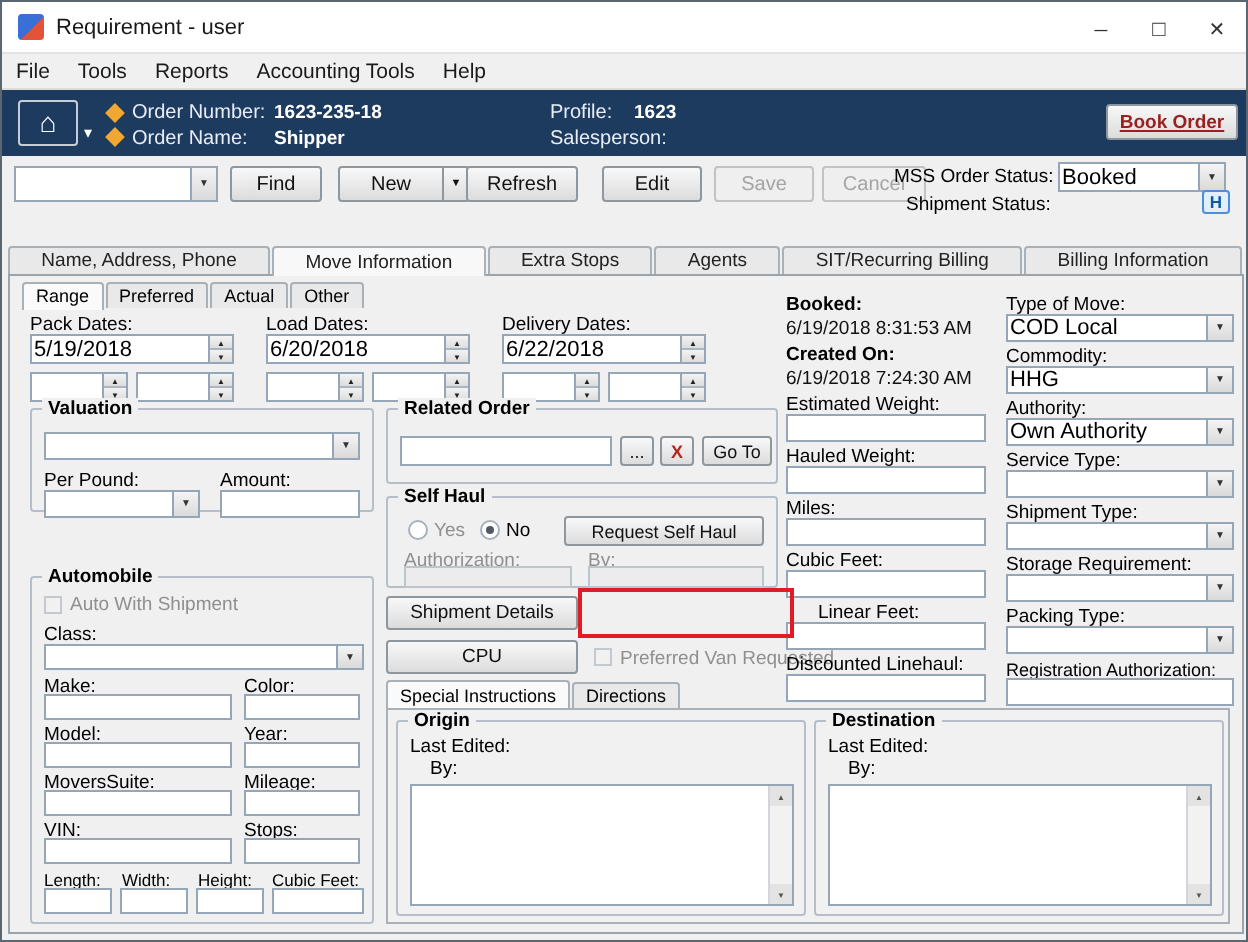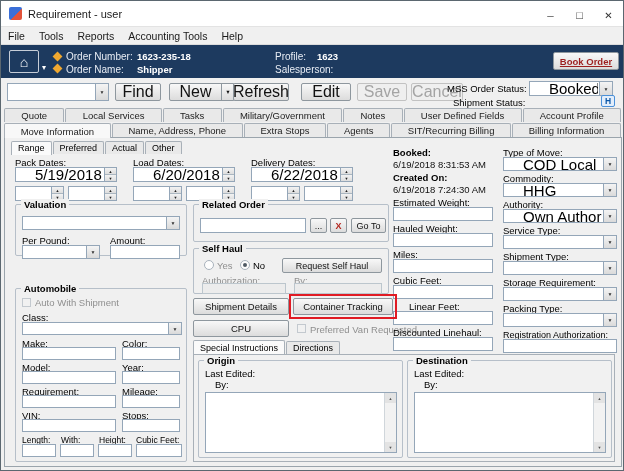--- a/index.html
+++ b/index.html
@@ -17,32 +17,32 @@
 .menu-item{font-size:10.5px;padding:0 7px;color:#1a1a1a}
 .header{position:absolute;top:44px;left:0;width:100%;height:33px;background:var(--header-bg,#1d3a5f)}
 .home-box{position:absolute;left:8px;top:5px;width:30px;height:23px;border:1px solid rgba(255,255,255,.75);border-radius:2px;display:flex;align-items:center;justify-content:center}
 .home-glyph::after{content:"⌂";color:#fff;font-size:14px;line-height:14px}
 .hdr-caret{position:absolute;left:41px;top:11px;color:#fff}
 .hdr-caret::after{content:"▾";font-size:8px}
 .diamond{position:absolute;left:53px;width:7px;height:7px;background:#f0a830;transform:rotate(45deg)}
 .hlbl{position:absolute;color:#e8edf5;font-size:10px;white-space:nowrap}
 .hval{position:absolute;color:#fff;font-size:9.5px;font-weight:bold;white-space:nowrap}
 .toolbar{position:absolute;top:77px;left:0;width:100%;height:29px}
-.btn{position:absolute;display:flex;align-items:center;justify-content:center;font-size:16px;color:#111;background:linear-gradient(#f8f8f8,#dcdcdc);border:1px solid #8e979e;border-radius:2px;white-space:nowrap;cursor:default}
+.btn{position:absolute;display:flex;align-items:center;justify-content:center;font-size:10px;color:#111;background:linear-gradient(#f8f8f8,#dcdcdc);border:1px solid #8e979e;border-radius:2px;white-space:nowrap;cursor:default}
 .btn.dis{color:#a4a4a4;background:#efefef;border-color:#c2c2c2}
 .btn.sm9{font-size:9px}
 .book-order{font-size:9.5px;color:#9c1f1f;font-weight:bold;text-decoration:underline}
 .xbtn{color:#b3261e;font-weight:bold}
 .split-label{flex:1;text-align:center}
 .split-arrow{width:13px;align-self:stretch;border-left:1px solid #8e979e;display:flex;align-items:center;justify-content:center}
 .split-arrow::after{content:"▼";font-size:5.5px}
 .fld,.cmb,.spinfld{position:absolute;background:#fff;border:1px solid #94a6b8}
 .fld{display:flex;align-items:center;font-size:9.5px;padding:0 3px;overflow:hidden;white-space:nowrap}
 .fld.dis{background:#ececec;border-color:#bcc6cd;color:#999}
-.cmb .val,.spinfld .val{position:absolute;left:0;top:0;bottom:0;right:14px;display:flex;align-items:center;padding-left:19px;font-size:15px;white-space:nowrap;overflow:hidden}
+.cmb .val,.spinfld .val{position:absolute;left:0;top:0;bottom:0;right:14px;display:flex;align-items:center;padding-left:1px;font-size:11px;white-space:nowrap;overflow:hidden}
 .dd{position:absolute;top:0;right:0;bottom:0;width:13px;background:linear-gradient(#f4f4f4,#dadada);border-left:1px solid #94a6b8;display:flex;align-items:center;justify-content:center}
 .dd::after{content:"▼";font-size:5px;color:#333}
 .spin{position:absolute;top:-1px;right:-1px;bottom:-1px;width:13px;display:flex;flex-direction:column;border:1px solid #94a6b8}
 .spin i{flex:1;background:linear-gradient(#f3f3f3,#ddd);display:flex;align-items:center;justify-content:center;font-style:normal}
 .spin i:first-child{border-bottom:1px solid #aab6c0}
 .spin i.up::after{content:"▲";font-size:4px;color:#222}
 .spin i.dn::after{content:"▼";font-size:4px;color:#222}
 .lbl{position:absolute;font-size:9.5px;color:#000;white-space:nowrap;line-height:10px}
 .lbl.b{font-weight:bold}
 .lbl.dis{color:#8f8f8f}
@@ -133,32 +133,23 @@
     <div class="btn dis" style="left:410px;top:5px;width:52px;height:18px">Cancel</div>
     <span class="lbl" style="left:446px;top:6px">MSS Order Status:</span>
     <div class="cmb" style="left:528px;top:3px;width:84px;height:15px">
       <span class="val">Booked</span>
       <span class="dd"></span>
     </div>
     <span class="lbl" style="left:452px;top:20px">Shipment Status:</span>
     <div class="hbtn" style="left:600px;top:17px;width:14px;height:12px">H</div>
   </div>
 
-  <div class="tabs" style="top:106px;height:15px">
-    <div class="tab">Quote</div>
-    <div class="tab">Local Services</div>
-    <div class="tab">Tasks</div>
-    <div class="tab">Military/Government</div>
-    <div class="tab">Notes</div>
-    <div class="tab">User Defined Fields</div>
-    <div class="tab">Account Profile</div>
-  </div>
   <div class="tabs" style="top:121px;height:15px">
+    <div class="tab">Name, Address, Phone</div>
     <div class="tab active">Move Information</div>
-    <div class="tab">Name, Address, Phone</div>
     <div class="tab">Extra Stops</div>
     <div class="tab">Agents</div>
     <div class="tab">SIT/Recurring Billing</div>
     <div class="tab">Billing Information</div>
   </div>
 
   <div class="content">
 
     <div class="stabs" style="left:6px;top:2px;height:15px">
       <div class="stab active">Range</div>
@@ -255,30 +246,30 @@
           <span class="dd"></span>
       </div>
       <span class="lbl" style="left:6px;top:50px">Make:</span>
       <span class="lbl" style="left:106px;top:50px">Color:</span>
       <div class="fld" style="left:6px;top:58px;width:94px;height:13px"></div>
       <div class="fld" style="left:106px;top:58px;width:58px;height:13px"></div>
       <span class="lbl" style="left:6px;top:74px">Model:</span>
       <span class="lbl" style="left:106px;top:74px">Year:</span>
       <div class="fld" style="left:6px;top:82px;width:94px;height:13px"></div>
       <div class="fld" style="left:106px;top:82px;width:58px;height:13px"></div>
-      <span class="lbl" style="left:6px;top:98px">Requirement:</span>
+      <span class="lbl" style="left:6px;top:98px">MoversSuite:</span>
       <span class="lbl" style="left:106px;top:98px">Mileage:</span>
       <div class="fld" style="left:6px;top:106px;width:94px;height:13px"></div>
       <div class="fld" style="left:106px;top:106px;width:58px;height:13px"></div>
       <span class="lbl" style="left:6px;top:122px">VIN:</span>
       <span class="lbl" style="left:106px;top:122px">Stops:</span>
       <div class="fld" style="left:6px;top:130px;width:94px;height:13px"></div>
       <div class="fld" style="left:106px;top:130px;width:58px;height:13px"></div>
       <span class="lbl sm" style="left:6px;top:146px">Length:</span>
-      <span class="lbl sm" style="left:45px;top:146px">With:</span>
+      <span class="lbl sm" style="left:45px;top:146px">Width:</span>
       <span class="lbl sm" style="left:83px;top:146px">Height:</span>
       <span class="lbl sm" style="left:120px;top:146px">Cubic Feet:</span>
       <div class="fld" style="left:6px;top:155px;width:34px;height:13px"></div>
       <div class="fld" style="left:44px;top:155px;width:34px;height:13px"></div>
       <div class="fld" style="left:82px;top:155px;width:34px;height:13px"></div>
       <div class="fld" style="left:120px;top:155px;width:46px;height:13px"></div>
     </div>
 
     <div class="grp" style="left:188px;top:66px;width:196px;height:38px">
       <span class="grp-t">Related Order</span>
@@ -295,21 +286,20 @@
       <span class="radio sel" style="left:46px;top:11px"></span>
       <span class="lbl" style="left:59px;top:12px">No</span>
       <div class="btn sm9" style="left:88px;top:9px;width:100px;height:15px">Request Self Haul</div>
       <span class="lbl dis" style="left:8px;top:27px">Authorization:</span>
       <div class="fld dis" style="left:8px;top:34px;width:84px;height:11px"></div>
       <span class="lbl dis" style="left:100px;top:27px">By:</span>
       <div class="fld dis" style="left:100px;top:34px;width:88px;height:11px"></div>
     </div>
 
     <div class="btn" style="left:188px;top:160px;width:96px;height:17px;font-size:9.5px">Shipment Details</div>
-    <div class="btn" style="left:288px;top:160px;width:100px;height:17px;font-size:9.5px">Container Tracking</div>
     <div class="hl" style="left:284px;top:156px;width:108px;height:25px"></div>
     <div class="btn" style="left:188px;top:182px;width:96px;height:17px;font-size:9.5px">CPU</div>
     <span class="cb dis" style="left:292px;top:186px"></span>
     <span class="lbl dis" style="left:305px;top:187px">Preferred Van Requested</span>
 
     <div class="stabs" style="left:188px;top:202px;height:14px">
       <div class="stab active">Special Instructions</div>
       <div class="stab">Directions</div>
     </div>
     <div class="panel" style="left:188px;top:216px;width:422px;height:108px">

